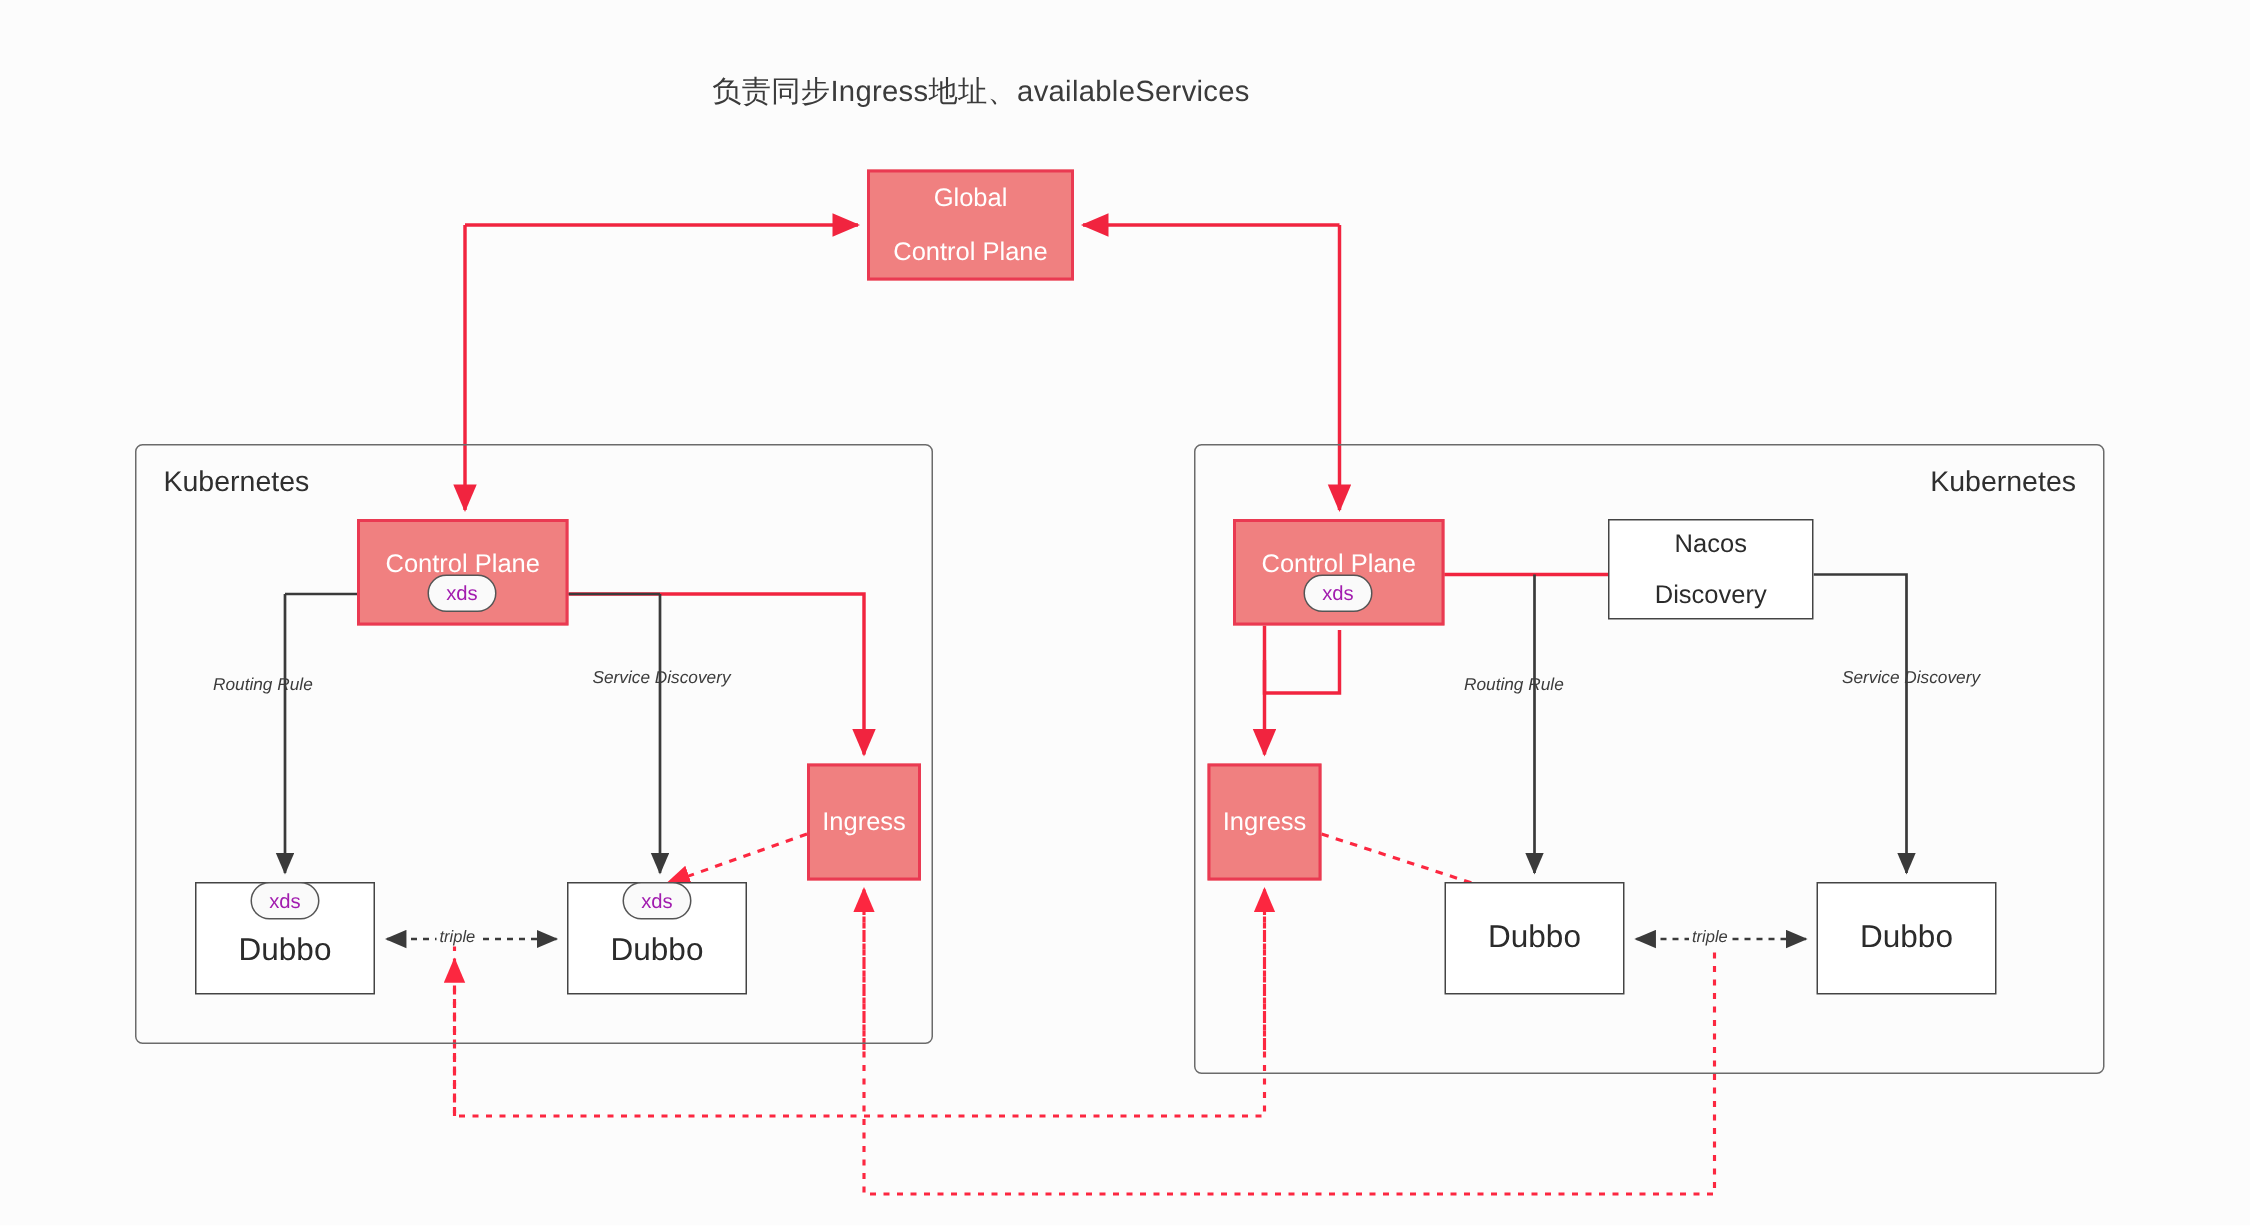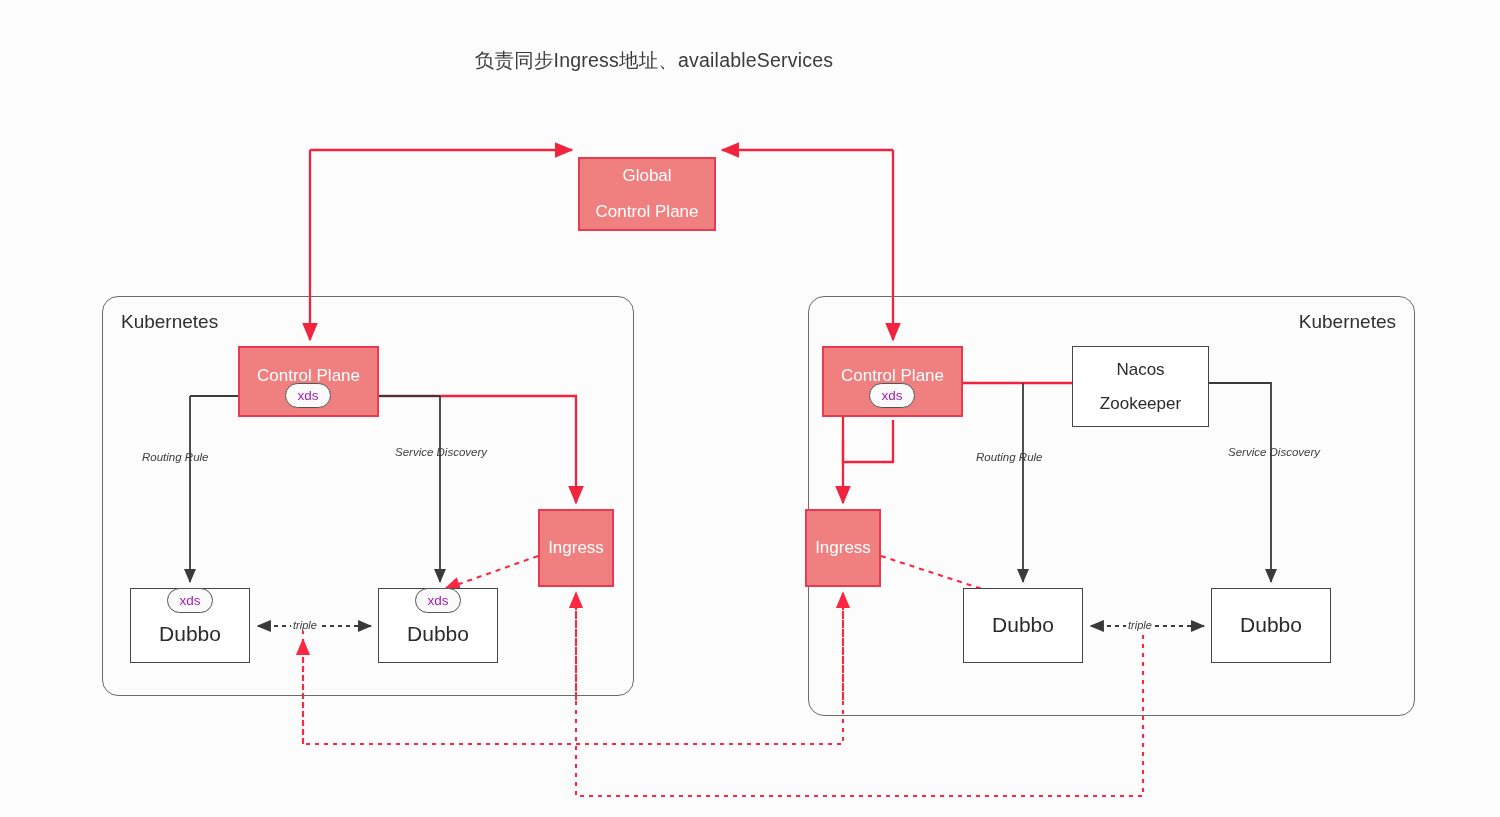--- a/index.html
+++ b/index.html
@@ -35,23 +35,22 @@
     text-align: center;
     font-size: 19.5px;
     color: #3b3b3b;
     letter-spacing: .2px;
     margin-left: 28px;
   }
 
   .cluster {
     position: absolute;
     border: 1.6px solid #6b6b6b;
-    border-radius: 16px;
+    border-radius: 5px;
     background: transparent;
-    margin-left: 12px;
   }
   .cluster-label {
     position: absolute;
     top: 14px;
     font-size: 19px;
     color: #2f2f2f;
   }
   .cluster-label.left  { left: 18px; }
   .cluster-label.right { right: 18px; }
 
@@ -68,32 +67,32 @@
     border: 2.2px solid #EA3A52;
     color: #ffffff;
   }
   .node-white {
     background: #ffffff;
     border: 1.8px solid #444444;
     color: #2b2b2b;
   }
   .node-line { line-height: 1.05; }
 
-  .n-global       { left: 578px; top: 113px; width: 138px; height: 74px; font-size: 17px; gap: 18px; margin-top: 44px; }
+  .n-global       { left: 578px; top: 113px; width: 138px; height: 74px; font-size: 17px; gap: 18px; }
   .n-cp-left      { left: 238px; top: 346px; width: 141px; height: 71px; font-size: 17px; }
   .n-cp-right     { left: 822px; top: 346px; width: 141px; height: 71px; font-size: 17px; }
   .n-cp-left .node-line, .n-cp-right .node-line { margin-top: -11px; }
   .n-ing-left     { left: 538px; top: 509px; width: 76px; height: 78px; font-size: 17px; }
   .n-ing-right    { left: 805px; top: 509px; width: 76px; height: 78px; font-size: 17px; }
   .n-dubbo-l1     { left: 130px; top: 588px; width: 120px; height: 75px; font-size: 21px; }
   .n-dubbo-l2     { left: 378px; top: 588px; width: 120px; height: 75px; font-size: 21px; }
   .n-dubbo-r1     { left: 963px; top: 588px; width: 120px; height: 75px; font-size: 21px; }
   .n-dubbo-r2     { left: 1211px; top: 588px; width: 120px; height: 75px; font-size: 21px; }
   .n-dubbo-l1 .node-line, .n-dubbo-l2 .node-line { margin-top: 18px; }
-  .n-registry     { left: 1072px; top: 346px; width: 137px; height: 81px; font-size: 17px; gap: 16px; }
+  .n-registry     { left: 1072px; top: 346px; width: 137px; height: 67px; font-size: 17px; gap: 16px; }
 
   .xds-pill {
     position: absolute;
     box-sizing: border-box;
     width: 46px;
     height: 25px;
     border: 1.6px solid #555555;
     border-radius: 13px;
     background: #fafafa;
     color: #a21caf;
@@ -220,21 +219,21 @@
   <div class="edge-label lbl-sd-left">Service Discovery</div>
   <div class="edge-label lbl-triple-left">triple</div>
 
   <div class="node node-red n-cp-right">
     <span class="node-line">Control Plane</span>
   </div>
   <div class="xds-pill p-cp-right">xds</div>
 
   <div class="node node-white n-registry">
     <span class="node-line">Nacos</span>
-    <span class="node-line">Zookeeper</span>
+    <span class="node-line">Discovery</span>
   </div>
 
   <div class="node node-red n-ing-right">
     <span class="node-line">Ingress</span>
   </div>
 
   <div class="node node-white n-dubbo-r1">
     <span class="node-line">Dubbo</span>
   </div>
   <div class="node node-white n-dubbo-r2">

